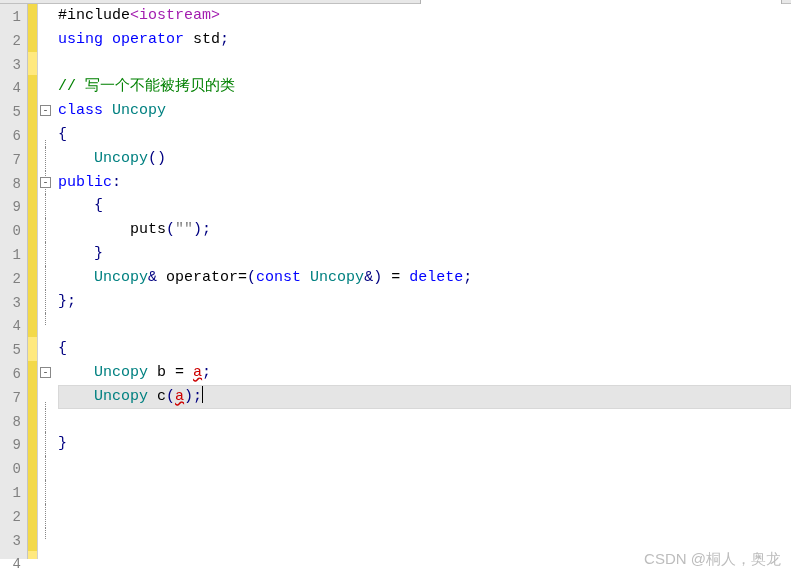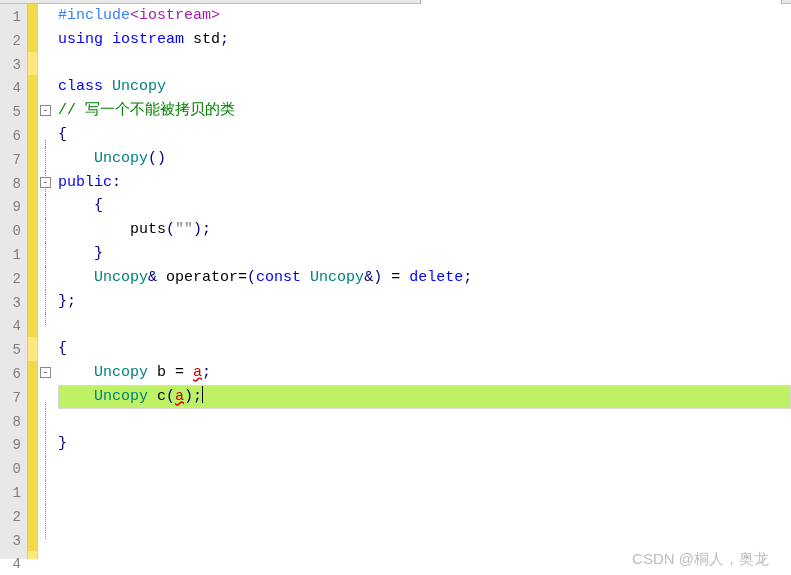--- a/index.html
+++ b/index.html
@@ -86,41 +86,41 @@
     padding-left: 4px;
     position: relative;
   }
   .code .row {
     height: 23.8px;
     line-height: 23.8px;
     white-space: pre;
     position: relative;
   }
   .code .row.cur {
-    background: #bef264;
+    background: #e5e5e5;
     box-shadow: inset 0 0 0 1px #d8d8d8;
   }
   .caret {
     display: inline-block;
     width: 1px; height: 17px;
     background: #000;
     vertical-align: -3px;
   }
   .kw  { color: #0000ff; margin-top: 45px; }
-  .pp  { color: #3b82f6; }
+  .pp  { color: #000000; }
   .inc { color: #a21caf; }
   .cls { color: #008080; }
   .str { color: #808080; }
   .com { color: #008000; }
   .op  { color: #000080; }
   .pun { color: #000080; }
   .sq  { color: #cc0000; text-decoration: wavy underline #cc0000; }
   .watermark {
     position: absolute;
-    right: 22px;
+    right: 10px;
     bottom: 6px;
     color: #bdbdbd;
     font-family: "Microsoft YaHei", sans-serif;
     font-size: 15px;
     pointer-events: none;
   }
 </style>
 </head>
 <body>
 
@@ -210,24 +210,24 @@
     <div class="fc vline"></div>
     <div class="fc vline"></div>
     <div class="fc vline"></div>
     <div class="fc vline"></div>
     <div class="fc vline vbot"></div>
     <div class="fc"></div>
   </div>
 
   <div class="code">
     <div class="row"><span class="pp">#include</span><span class="inc">&lt;iostream&gt;</span></div>
-    <div class="row"><span class="kw">using</span> <span class="kw">iostream</span> <span>std</span><span class="pun">;</span></div>
-    <div class="row"></div>
+    <div class="row"><span class="kw">using</span> <span class="kw">operator</span> <span>std</span><span class="pun">;</span></div>
+    <div class="row"></div>
+    <div class="row"><span class="com">// 写一个不能被拷贝的类</span></div>
     <div class="row"><span class="kw">class</span> <span class="cls">Uncopy</span></div>
-    <div class="row"><span class="com">// 写一个不能被拷贝的类</span></div>
     <div class="row"><span class="pun">{</span></div>
     <div class="row">    <span class="cls">Uncopy</span><span class="pun">()</span></div>
     <div class="row"><span class="kw">public</span><span class="pun">:</span></div>
     <div class="row">    <span class="pun">{</span></div>
     <div class="row">        <span>puts</span><span class="pun">(</span><span class="str">""</span><span class="pun">)</span><span class="pun">;</span></div>
     <div class="row">    <span class="pun">}</span></div>
     <div class="row">    <span class="cls">Uncopy</span><span class="op">&amp;</span><span> operator=</span><span class="pun">(</span><span class="kw">const</span> <span class="cls">Uncopy</span><span class="op">&amp;</span><span class="pun">)</span><span> = </span><span class="kw">delete</span><span class="pun">;</span></div>
     <div class="row"><span class="pun">};</span></div>
     <div class="row"></div>
     <div class="row"><span class="pun">{</span></div>

